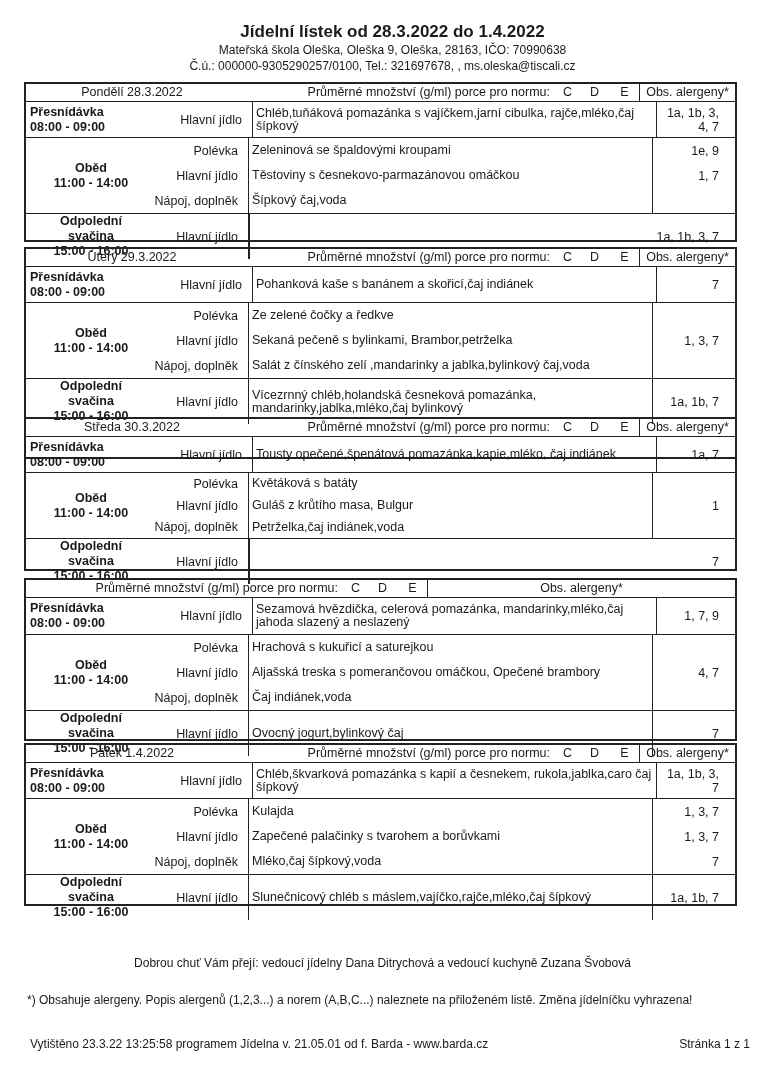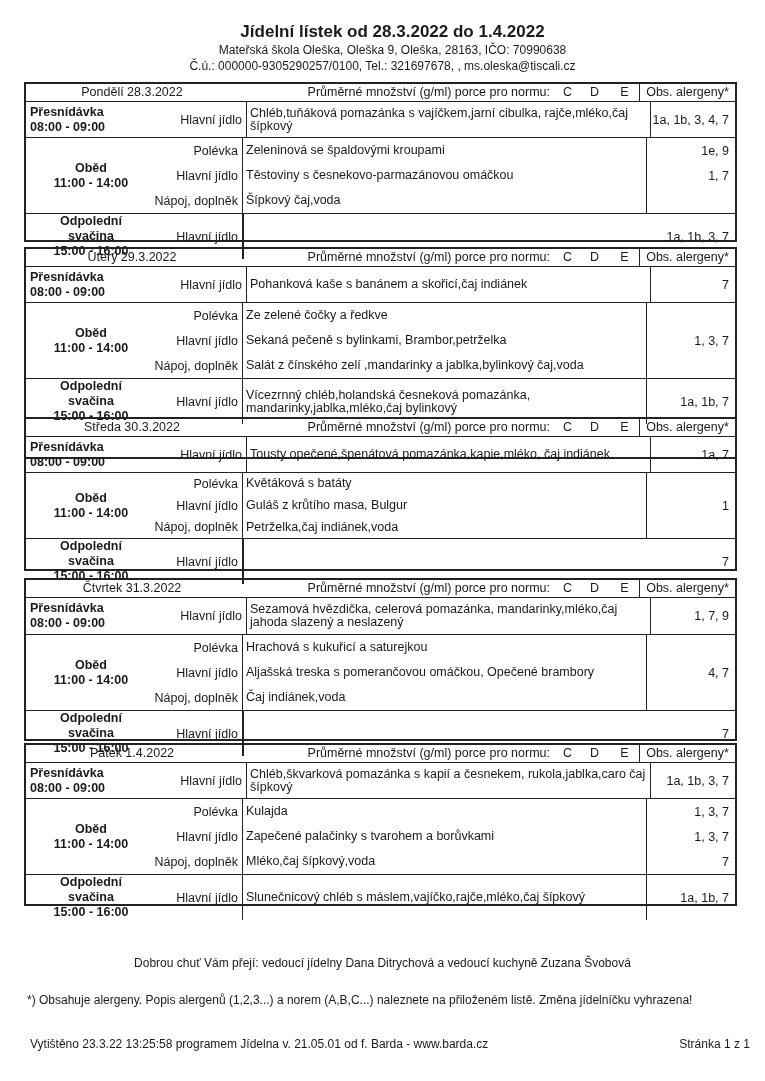--- a/index.html
+++ b/index.html
@@ -29,24 +29,24 @@
 
   .meal { display: flex; border-bottom: 1.5px solid #222; }
   .meal:last-child { border-bottom: none; }
   .meal-name {
     width: 130px; font-weight: bold; text-align: center; line-height: 15px;
     display: flex; flex-direction: column; justify-content: center;
   }
   .meal-name.left { text-align: left; padding-left: 4px; }
   .rows { flex: 1; display: flex; flex-direction: column; }
   .row { display: flex; flex: 1; }
-  .cat { width: 82px; text-align: right; padding-right: 4px; display: flex; align-items: center; justify-content: flex-end; border-right: 1px solid #222; white-space: nowrap; }
+  .cat { width: 82px; text-align: right; padding-right: 10px; display: flex; align-items: center; justify-content: flex-end; border-right: 1px solid #222; white-space: nowrap; }
   .food { width: 400px; padding-left: 3px; line-height: 13px; display: flex; align-items: center; }
   .alg-col { flex: 1; border-left: 1.5px solid #222; display: flex; flex-direction: column; }
-  .alg { flex: 1; text-align: right; padding-right: 6px; display: flex; align-items: center; justify-content: flex-end; }
+  .alg { flex: 1; text-align: right; padding-right: 16px; display: flex; align-items: center; justify-content: flex-end; }
 
   .foot { position: absolute; left: 0; width: 765px; font-size: 12px; }
   .f1 { top: 993px; left: 27px; }
   .f2 { top: 956px; text-align: center; }
   .f3 { top: 1037px; left: 30px; width: 720px; display: flex; justify-content: space-between; }
 </style>
 </head>
 <body>
 
 <div class="header">
@@ -271,21 +271,20 @@
           <div class="alg-col">
               <div class="alg">7</div>
             </div>
         </div>
       </div>
     </div>
   </div>
 
   <div class="day" style="top: 578px; height: 163px;">
     <div class="dayhead">
-      <div class="dh-date">Čtvrtek 31.3.2022</div>
       <div class="dh-label">Průměrné množství (g/ml) porce pro normu:</div>
       <div class="dh-c">C</div>
       <div class="dh-d">D</div>
       <div class="dh-e">E</div>
       <div class="dh-alg">Obs. alergeny*</div>
     </div>
 
     <div class="meal snack-am" style="height: 36px;">
       <div class="meal-name left">
         <span>Přesnídávka</span>
@@ -334,20 +333,21 @@
 
     <div class="meal snack-pm" style="flex: 1 1 0%;">
       <div class="meal-name">
         <span>Odpolední</span>
         <span>svačina</span>
         <span>15:00 - 16:00</span>
       </div>
       <div class="rows">
         <div class="row">
           <div class="cat">Hlavní jídlo</div>
+          <div class="food">Ovocný jogurt,bylinkový čaj</div>
           <div class="alg-col">
               <div class="alg">7</div>
             </div>
         </div>
       </div>
     </div>
   </div>
 
   <div class="day" style="top: 743px; height: 163px;">
     <div class="dayhead">

